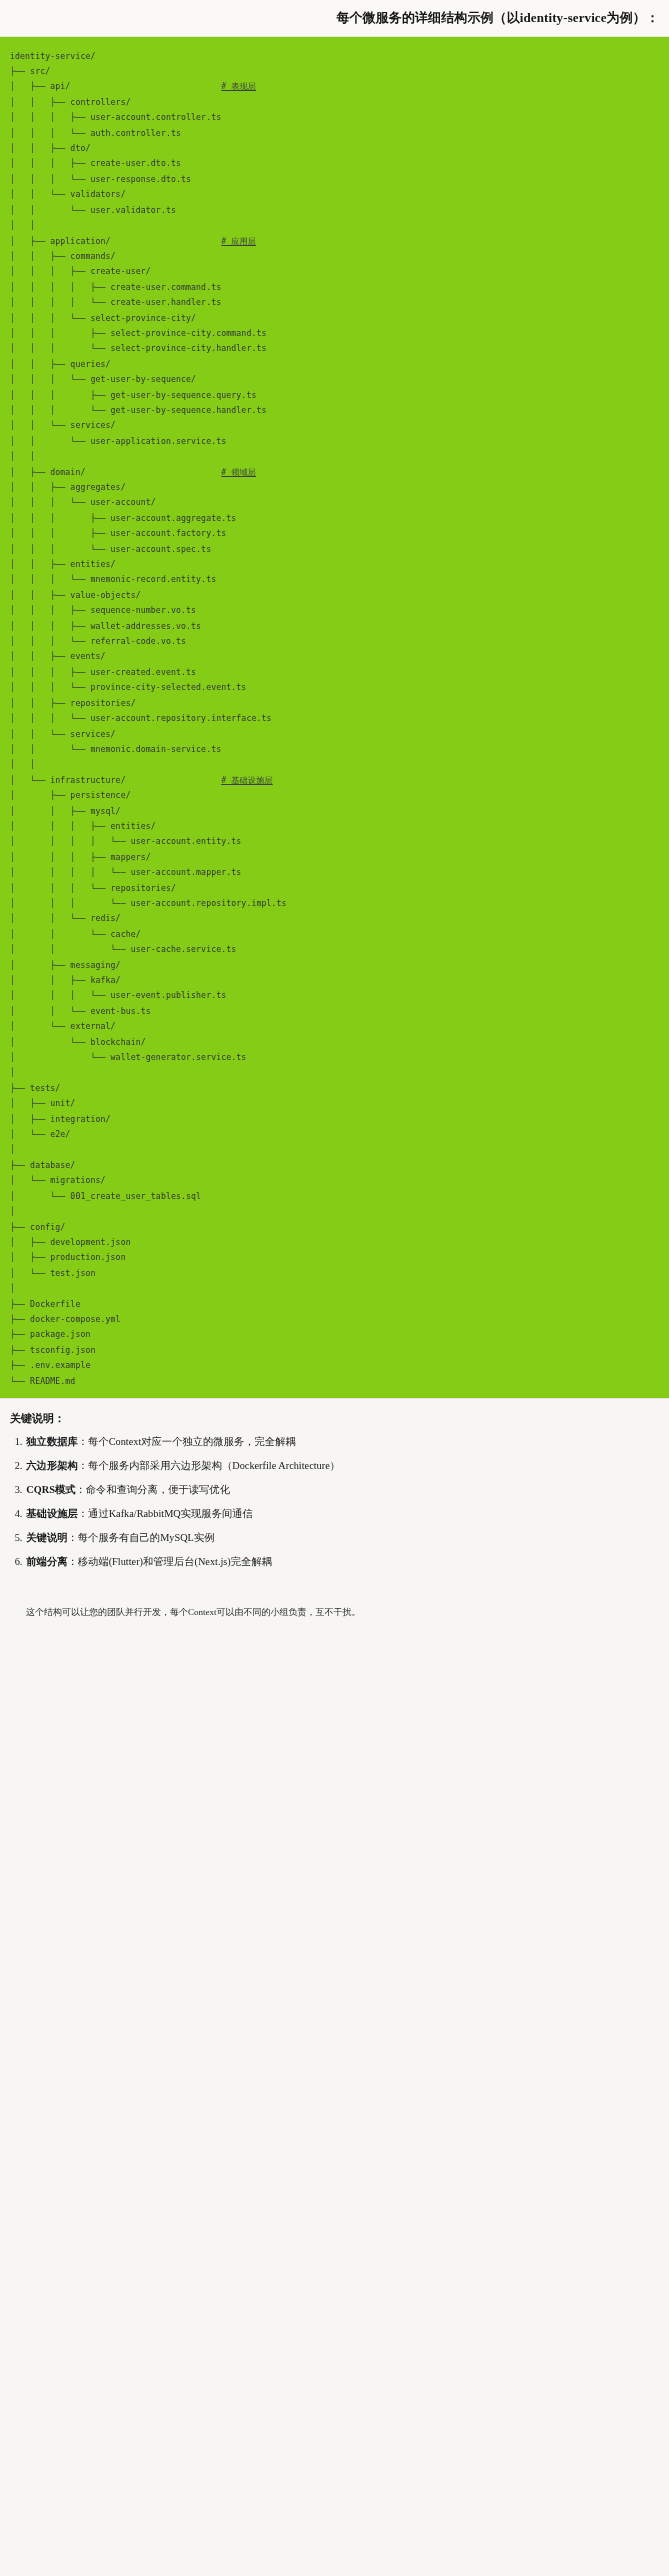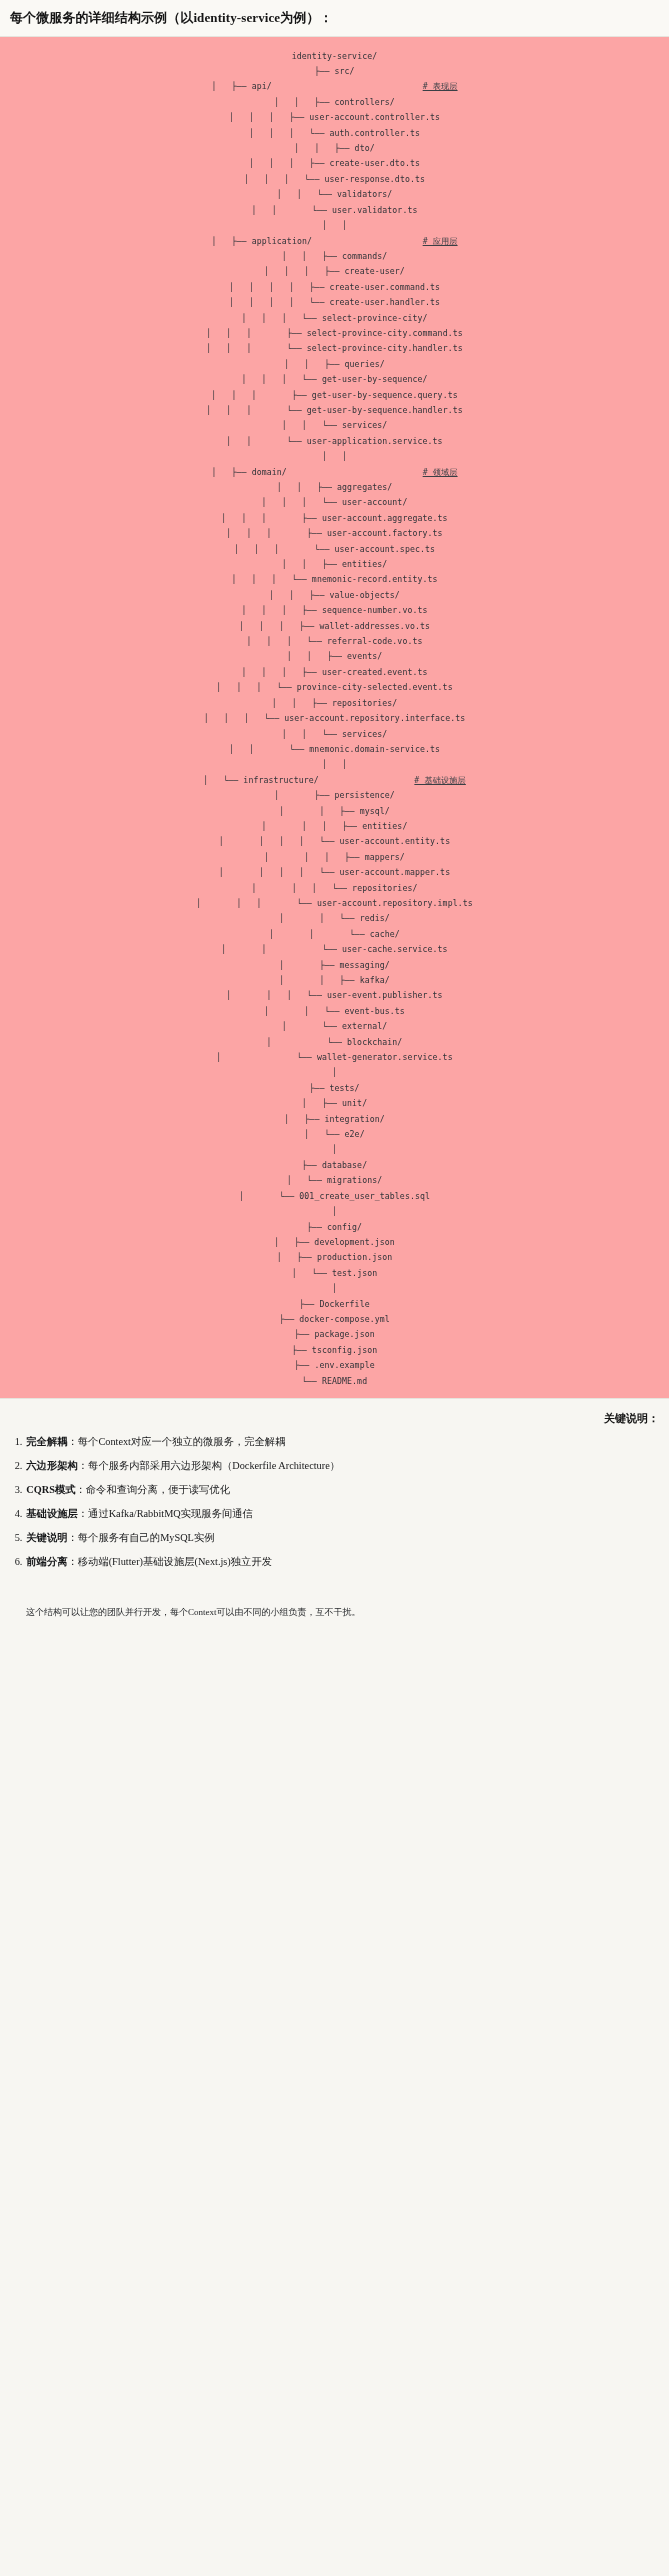--- a/index.html
+++ b/index.html
@@ -28,29 +28,29 @@
     box-sizing: border-box;
   }
   .doc-heading {
     font-family: "Liberation Serif", "DejaVu Serif", serif;
     font-weight: bold;
     font-size: 13px;
     line-height: 1.35;
     color: #161616;
     letter-spacing: 0.1px;
     margin: 0;
+    text-align: right;
   }
 
   
   .code-block {
-    background: #fca5a5;
+    background: #84cc16;
     padding: 11.3px 10px 8.8px 10px;
     box-sizing: border-box;
     border-bottom: 0.6px solid #e6e4dd;
-    text-align: center;
   }
   .tree {
     font-family: "DejaVu Sans Mono", "Liberation Mono", monospace;
     font-size: 8.2px;
     line-height: 15.4px;
     color: #2f3338;
     white-space: pre;
     margin: 0;
     letter-spacing: 0.1px;
   }
@@ -64,21 +64,20 @@
     padding: 12.5px 10px 6.3px 10px;
     box-sizing: border-box;
   }
   .notes-title {
     font-family: "Liberation Sans", "DejaVu Sans", sans-serif;
     font-weight: bold;
     font-size: 11px;
     color: #141414;
     margin: 0 0 7.5px 0;
     line-height: 1.4;
-    text-align: right;
   }
   ol.note-list {
     margin: 0;
     padding: 0 0 0 15px;
     list-style-position: outside;
   }
   ol.note-list > li {
     font-family: "Liberation Serif", "DejaVu Serif", serif;
     font-size: 10.3px;
     line-height: 1.55;
@@ -208,26 +207,26 @@
 ├── docker-compose.yml
 ├── package.json
 ├── tsconfig.json
 ├── .env.example
 └── README.md</code></pre>
   </div>
 
   <div class="notes">
     <h2 class="notes-title">关键说明：</h2>
     <ol class="note-list" id="note-list">
-        <li><span class="note-label">完全解耦</span><span class="note-sep">：</span><span class="note-text">每个Context对应一个独立的微服务，完全解耦</span></li>
+        <li><span class="note-label">独立数据库</span><span class="note-sep">：</span><span class="note-text">每个Context对应一个独立的微服务，完全解耦</span></li>
         <li><span class="note-label">六边形架构</span><span class="note-sep">：</span><span class="note-text">每个服务内部采用六边形架构（Dockerfile Architecture）</span></li>
         <li><span class="note-label">CQRS模式</span><span class="note-sep">：</span><span class="note-text">命令和查询分离，便于读写优化</span></li>
         <li><span class="note-label">基础设施层</span><span class="note-sep">：</span><span class="note-text">通过Kafka/RabbitMQ实现服务间通信</span></li>
         <li><span class="note-label">关键说明</span><span class="note-sep">：</span><span class="note-text">每个服务有自己的MySQL实例</span></li>
-        <li><span class="note-label">前端分离</span><span class="note-sep">：</span><span class="note-text">移动端(Flutter)基础设施层(Next.js)独立开发</span></li>
+        <li><span class="note-label">前端分离</span><span class="note-sep">：</span><span class="note-text">移动端(Flutter)和管理后台(Next.js)完全解耦</span></li>
       </ol>
   </div>
 
   <div class="closing">
     <p>这个结构可以让您的团队并行开发，每个Context可以由不同的小组负责，互不干扰。</p>
   </div>
 
 </div>
 
 

